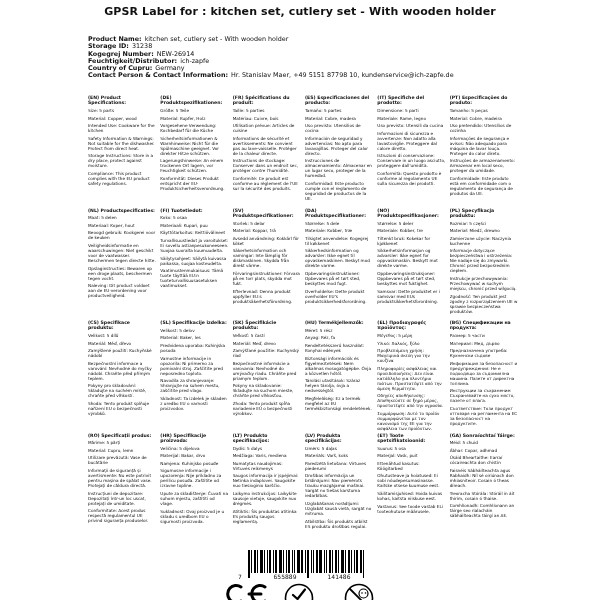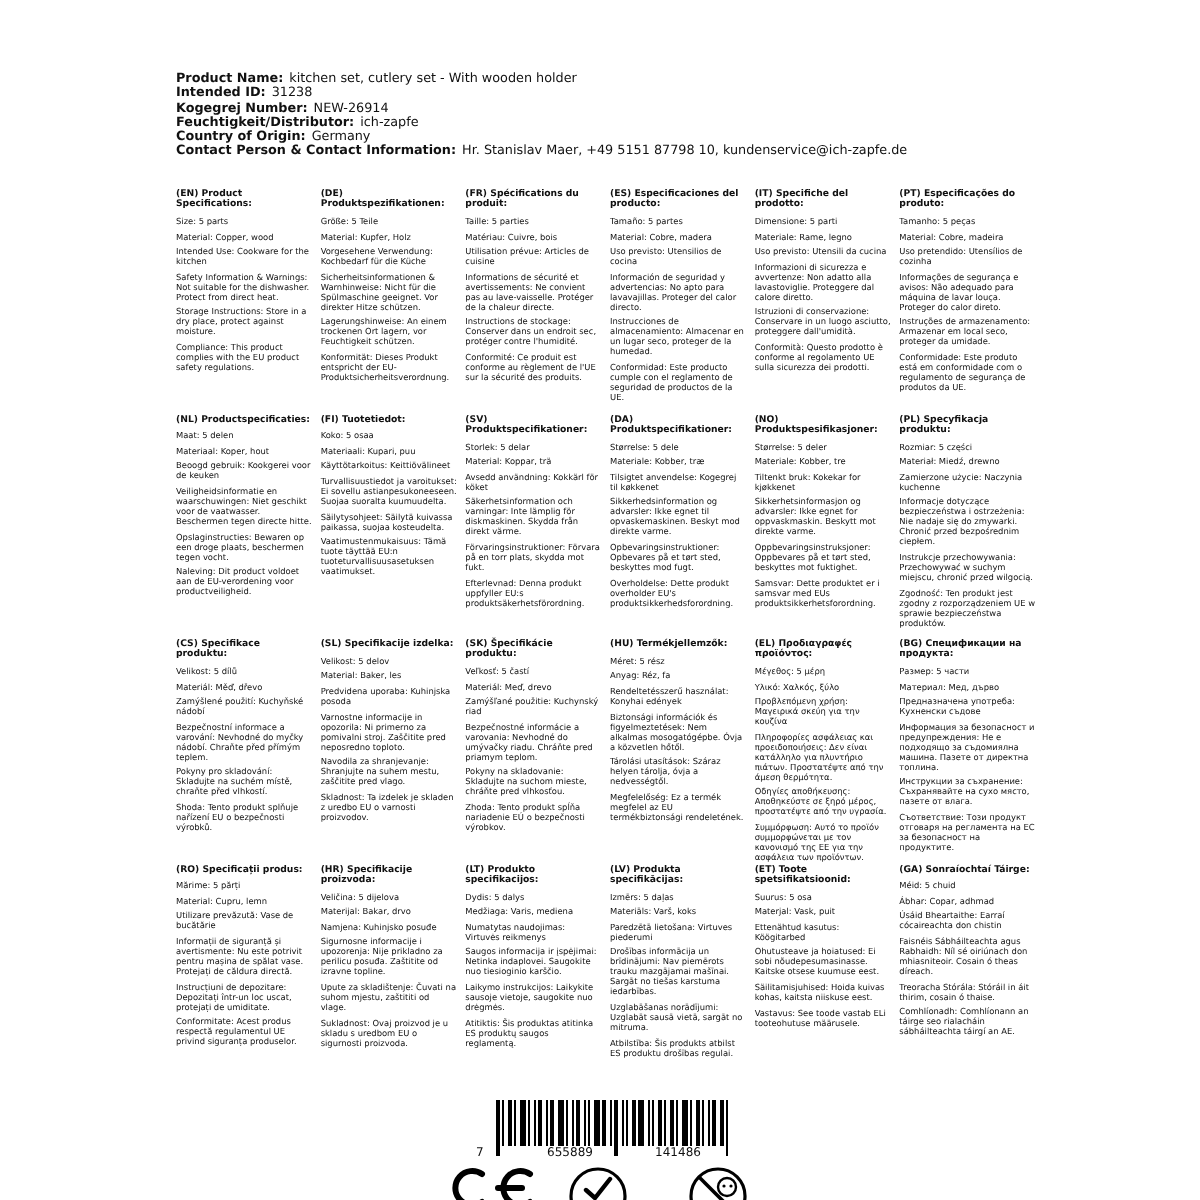--- a/index.html
+++ b/index.html
@@ -38,27 +38,28 @@
   .ce{position:absolute;left:222px;top:0;}
   .rohs{position:absolute;left:284px;top:0;width:30px;height:30px;}
   .age{position:absolute;left:344px;top:0;width:30px;height:30px;}
   svg{display:block;}
 </style>
 </head>
 <body>
 
 <div class="sheet">
 
+  <div class="title">GPSR Label for : kitchen set, cutlery set - With wooden holder</div>
 
   <div class="product-info">
     <div class="pi-row"><b>Product Name:</b><span>kitchen set, cutlery set - With wooden holder</span></div>
-    <div class="pi-row"><b>Intended ID:</b><span>31238</span></div>
+    <div class="pi-row"><b>Storage ID:</b><span>31238</span></div>
     <div class="pi-row"><b>Kogegrej Number:</b><span>NEW-26914</span></div>
     <div class="pi-row"><b>Feuchtigkeit/Distributor:</b><span>ich-zapfe</span></div>
-    <div class="pi-row"><b>Country of Origin:</b><span>Germany</span></div>
+    <div class="pi-row"><b>Country of Cupru:</b><span>Germany</span></div>
     <div class="pi-row"><b>Contact Person &amp; Contact Information:</b><span>Hr. Stanislav Maer, +49 5151 87798 10, kundenservice@ich-zapfe.de</span></div>
   </div>
 
   <div class="grid" id="blocks-grid">
       <div class="block">
       <div class="block-title">(EN) Product Specifications:</div>
     <p>Size: 5 parts</p>
         <p>Material: Copper, wood</p>
         <p>Intended Use: Cookware for the kitchen</p>
         <p>Safety Information &amp; Warnings: Not suitable for the dishwasher. Protect from direct heat.</p>

